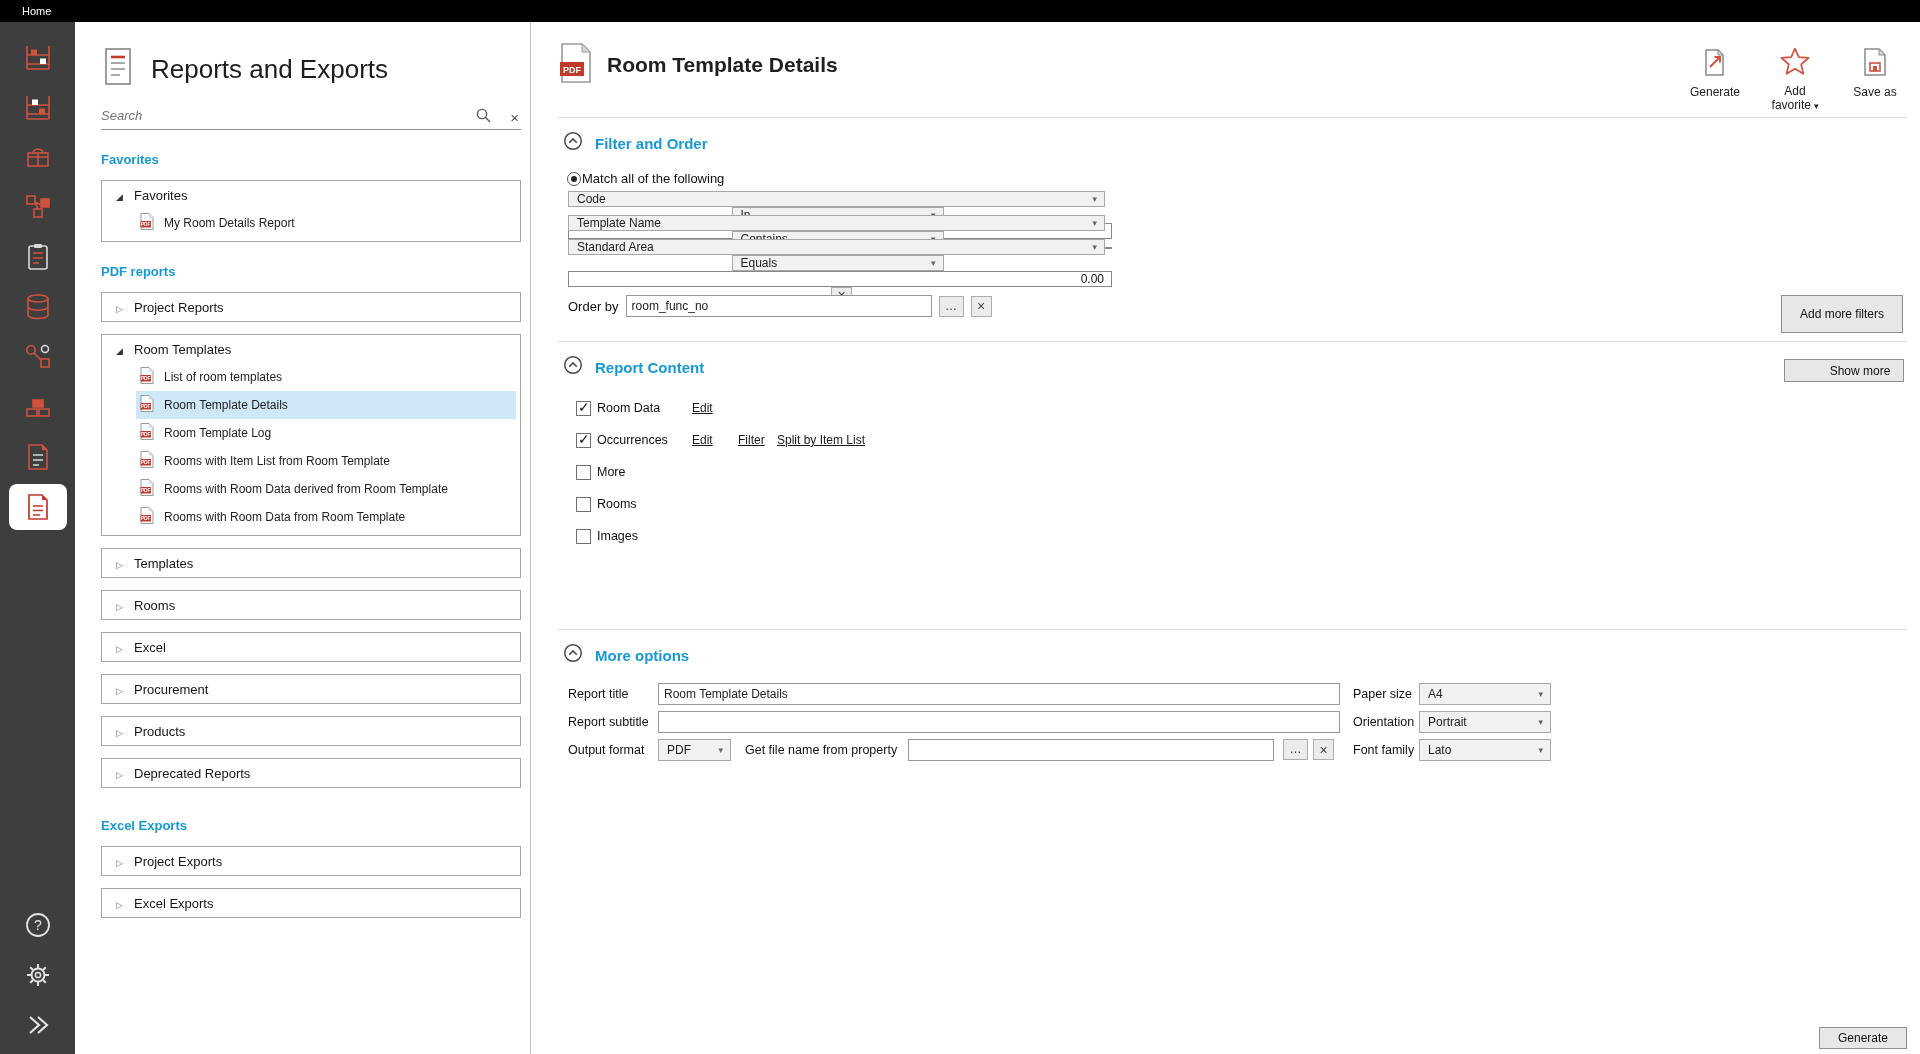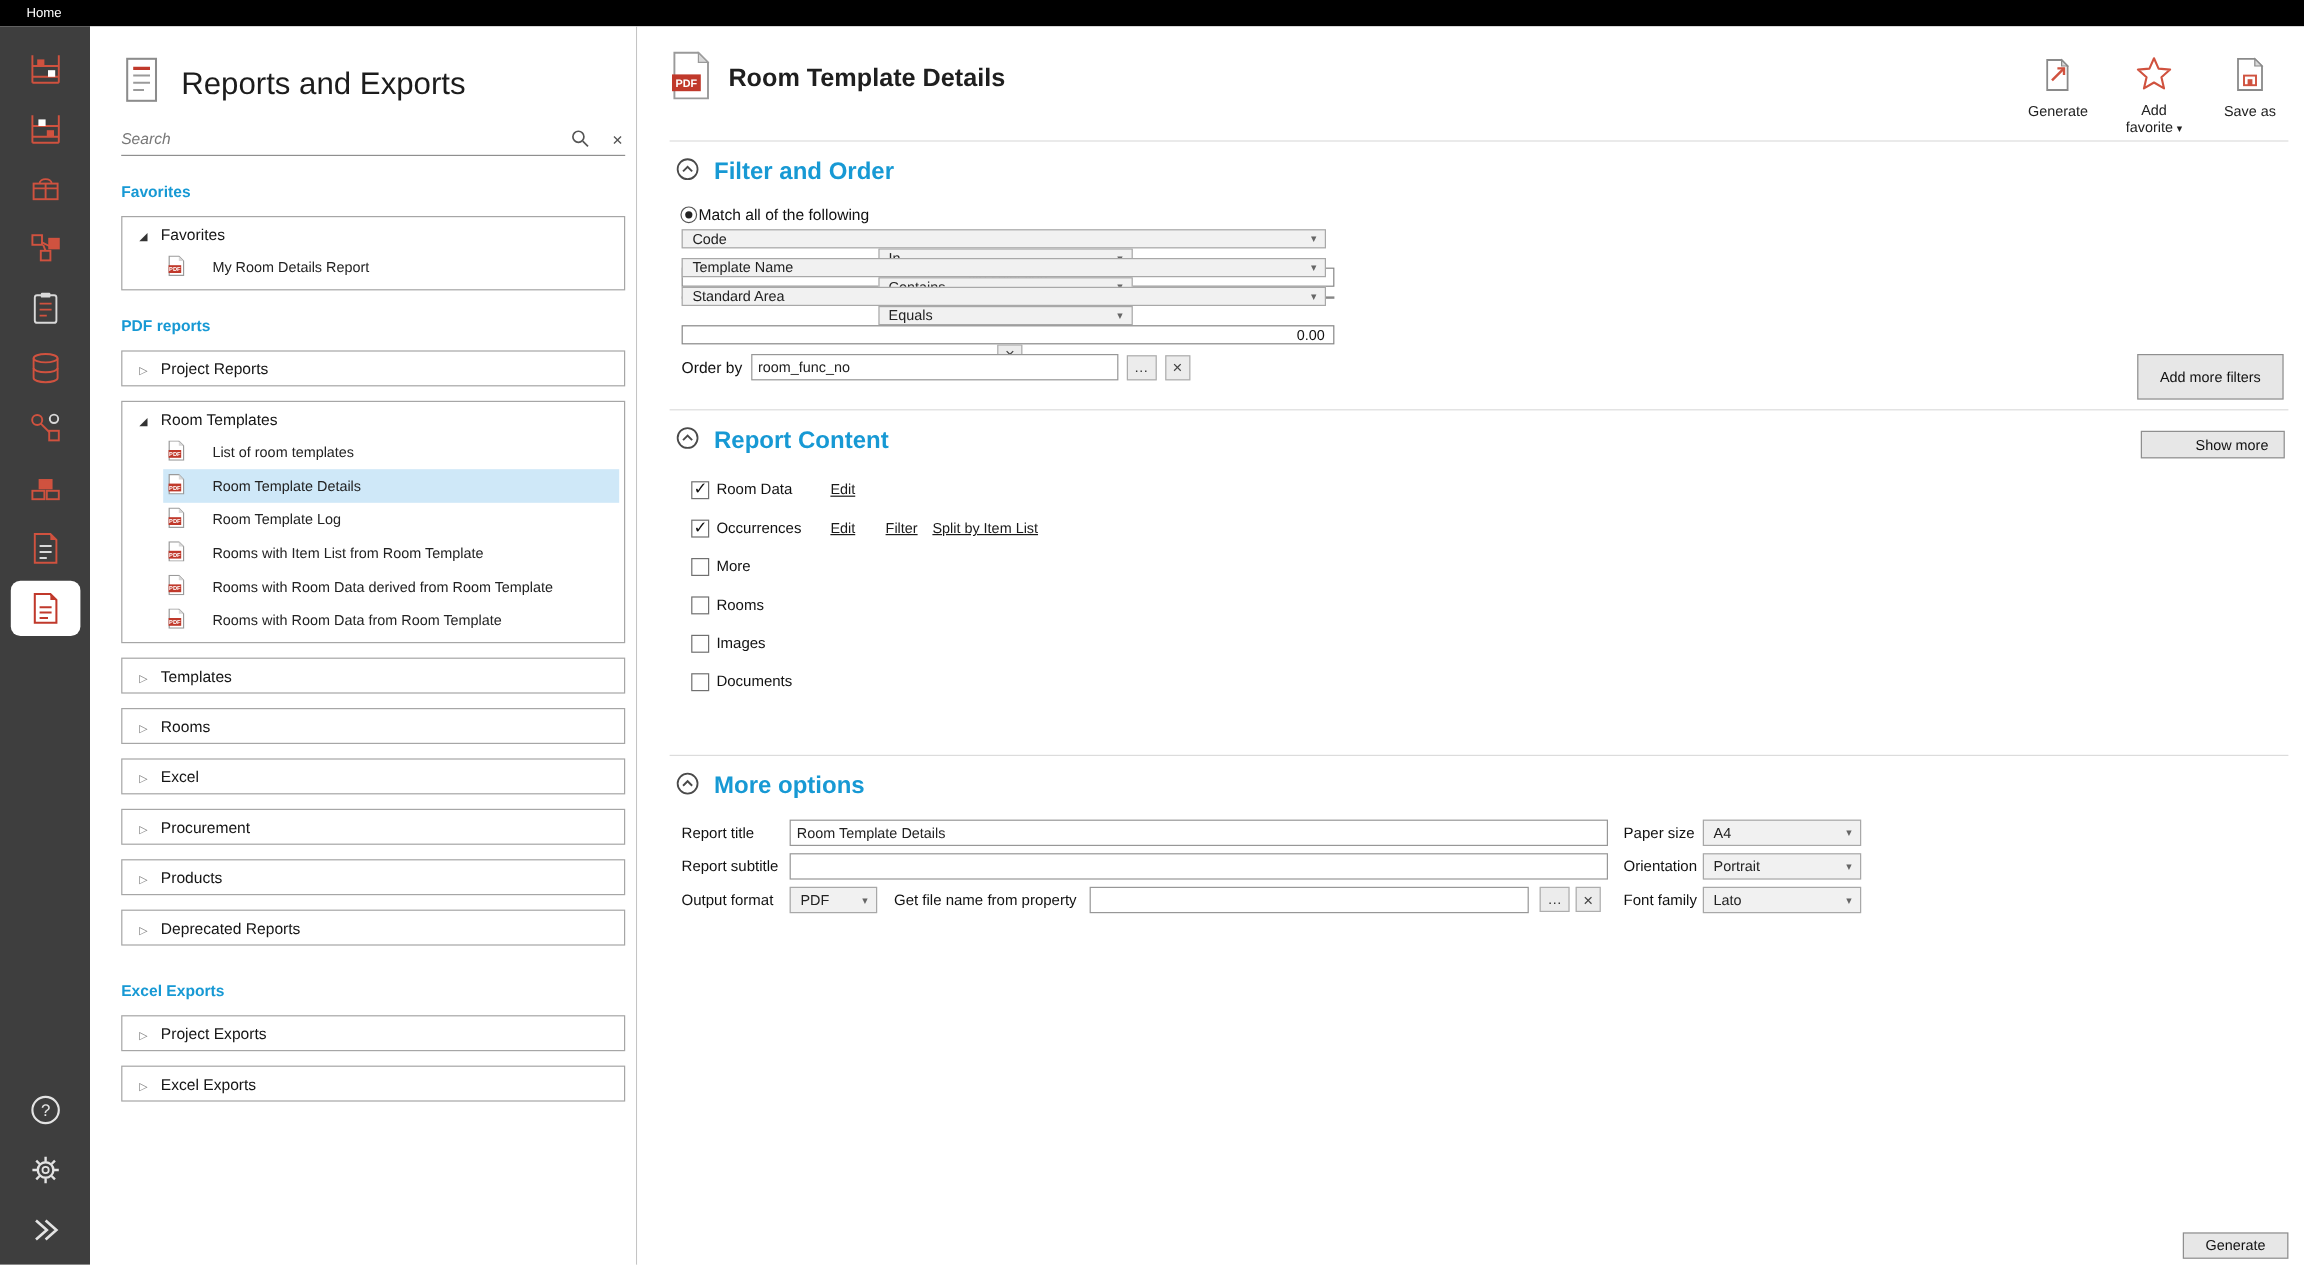--- a/index.html
+++ b/index.html
@@ -37,40 +37,40 @@
   .sec-label { color:#1799d4; font-size:13px; font-weight:700; margin-top:22px; margin-bottom:13px; }
   .sec-label.tall { margin-top:30px; }
 
   .group { border:1px solid #a6a6a6; margin-bottom:12px; background:#fff; }
   .group-header { height:28px; display:flex; align-items:center; gap:9px; padding-left:12px;
     font-size:13px; color:#151515; }
   .exp { width:11px; display:inline-block; text-align:center; }
   .exp.closed::before { content:"▷"; font-size:9px; color:#777; }
   .exp.open::before { content:"◢"; font-size:9px; color:#333; }
   .group-items { padding-bottom:4px; }
-  .tree-item { height:28px; display:flex; align-items:center; gap:23px; margin:0 4px 0 34px;
+  .tree-item { height:28px; display:flex; align-items:center; gap:10px; margin:0 4px 0 34px;
     padding-left:4px; font-size:12px; color:#222; }
   .tree-item.selected { background:#cfe8f8; }
 
   
   .main { flex:1; position:relative; background:#fff; }
   .main-header { position:absolute; top:20px; left:27px; display:flex; align-items:center; gap:15px; }
   .main-title { font-size:21px; font-weight:700; color:#1f1f1f; }
   .toolbar { position:absolute; top:24px; right:16px; display:flex; align-items:flex-start; gap:22px; }
   .tool { display:flex; flex-direction:column; align-items:center; gap:3px; min-width:58px; }
   .tool-label { font-size:12px; color:#222; text-align:center; line-height:1.2; }
   .caret::after { content:"▾"; font-size:9px; color:#222; margin-left:3px; }
 
   .sections { position:absolute; top:95px; left:27px; right:13px; }
   .section { position:relative; border-top:1px solid #dcdcdc; }
   #sec-filter { height:224px; }
   #sec-content { height:288px; }
   #sec-options { height:300px; }
   .sec-header { position:absolute; top:13px; left:5px; display:flex; align-items:center; gap:12px; }
-  .sec-title { color:#1799d4; font-size:20px; font-weight:700; }
+  .sec-title { color:#1799d4; font-size:15px; font-weight:700; }
 
   
   .match-row { position:absolute; top:53px; left:9px; display:flex; align-items:center; gap:1px;
     font-size:13px; color:#111; }
   .radio { width:14px; height:14px; border:1px solid #555; border-radius:50%; position:relative; background:#fff; }
   .radio.selected::after { content:""; position:absolute; inset:3px; border-radius:50%; background:#222; }
   .fgrid { position:absolute; top:73px; left:10px; }
   .frow { display:flex; align-items:center; height:24px;flex-direction:column; }
   .dd { background:#f1f1f1; border:1px solid #a8a8a8; height:22px; display:flex; align-items:center;
     justify-content:space-between; padding:0 7px 0 8px; font-size:12px; color:#222; }
@@ -567,24 +567,20 @@
             <span class="cb-label">More</span>
           </div>
           <div class="cb-row">
             <span class="cb"></span>
             <span class="cb-label">Rooms</span>
           </div>
           <div class="cb-row">
             <span class="cb"></span>
             <span class="cb-label">Images</span>
           </div>
-          <div class="cb-row">
-            <span class="cb"></span>
-            <span class="cb-label">Documents</span>
-          </div>
         </div>
       </section>
 
       <section class="section" id="sec-options">
         <div class="sec-header">
           <span>
             <svg width="20" height="20" viewBox="0 0 20 20">
                 <circle cx="10" cy="10" r="8.3" fill="none" stroke="#4a4a4a" stroke-width="1.5"></circle>
                 <polyline points="6.2,11.8 10,8 13.8,11.8" fill="none" stroke="#4a4a4a" stroke-width="1.6"></polyline>
               </svg>

